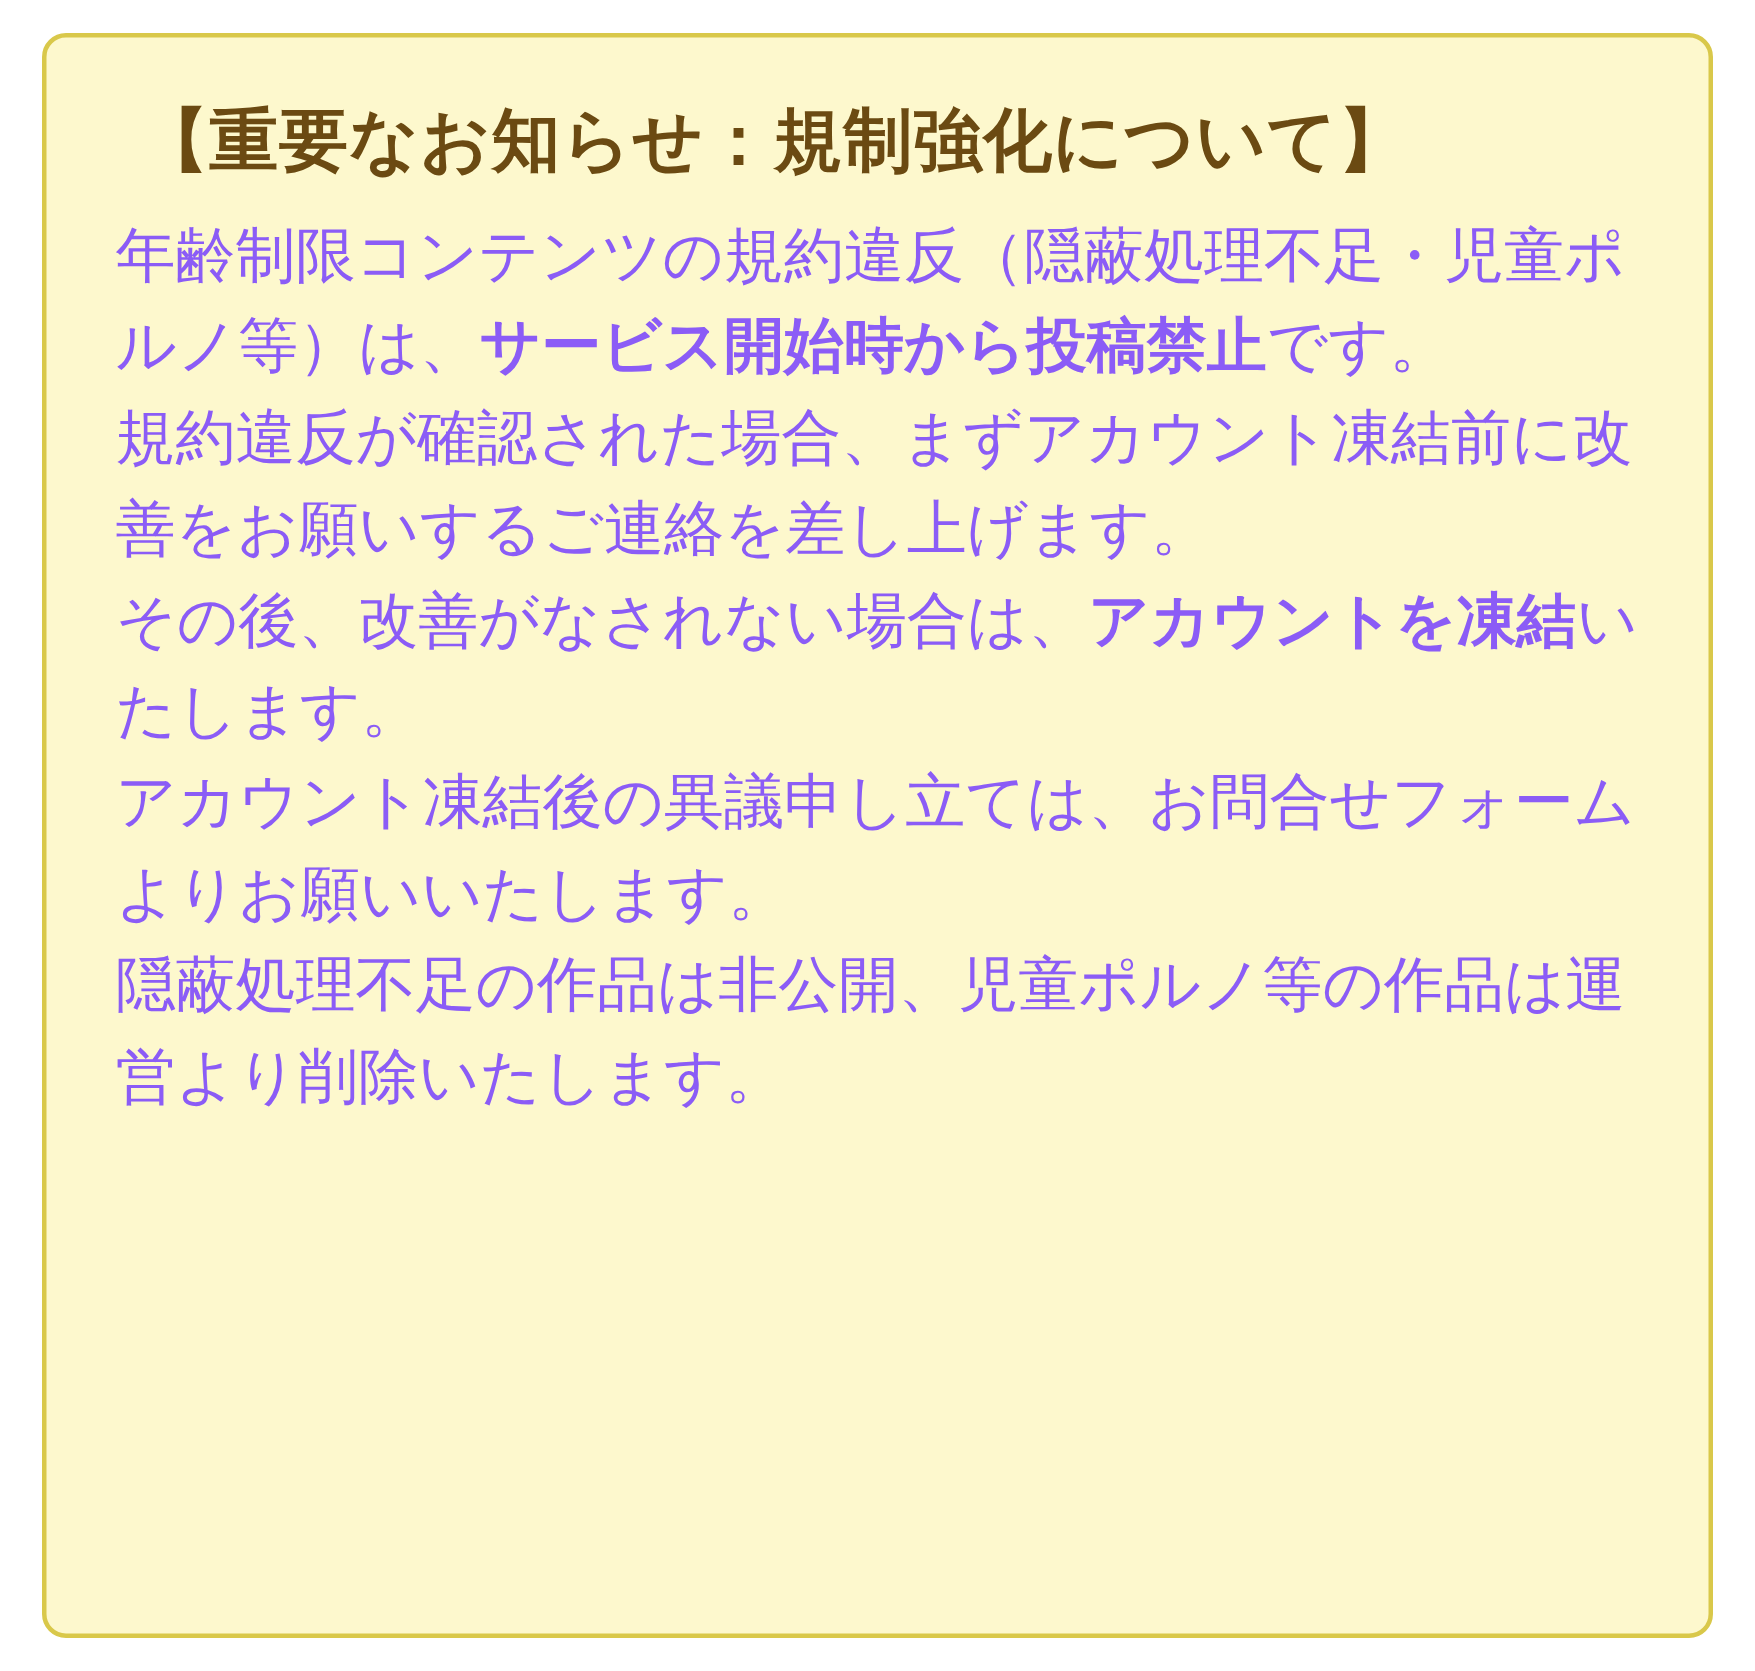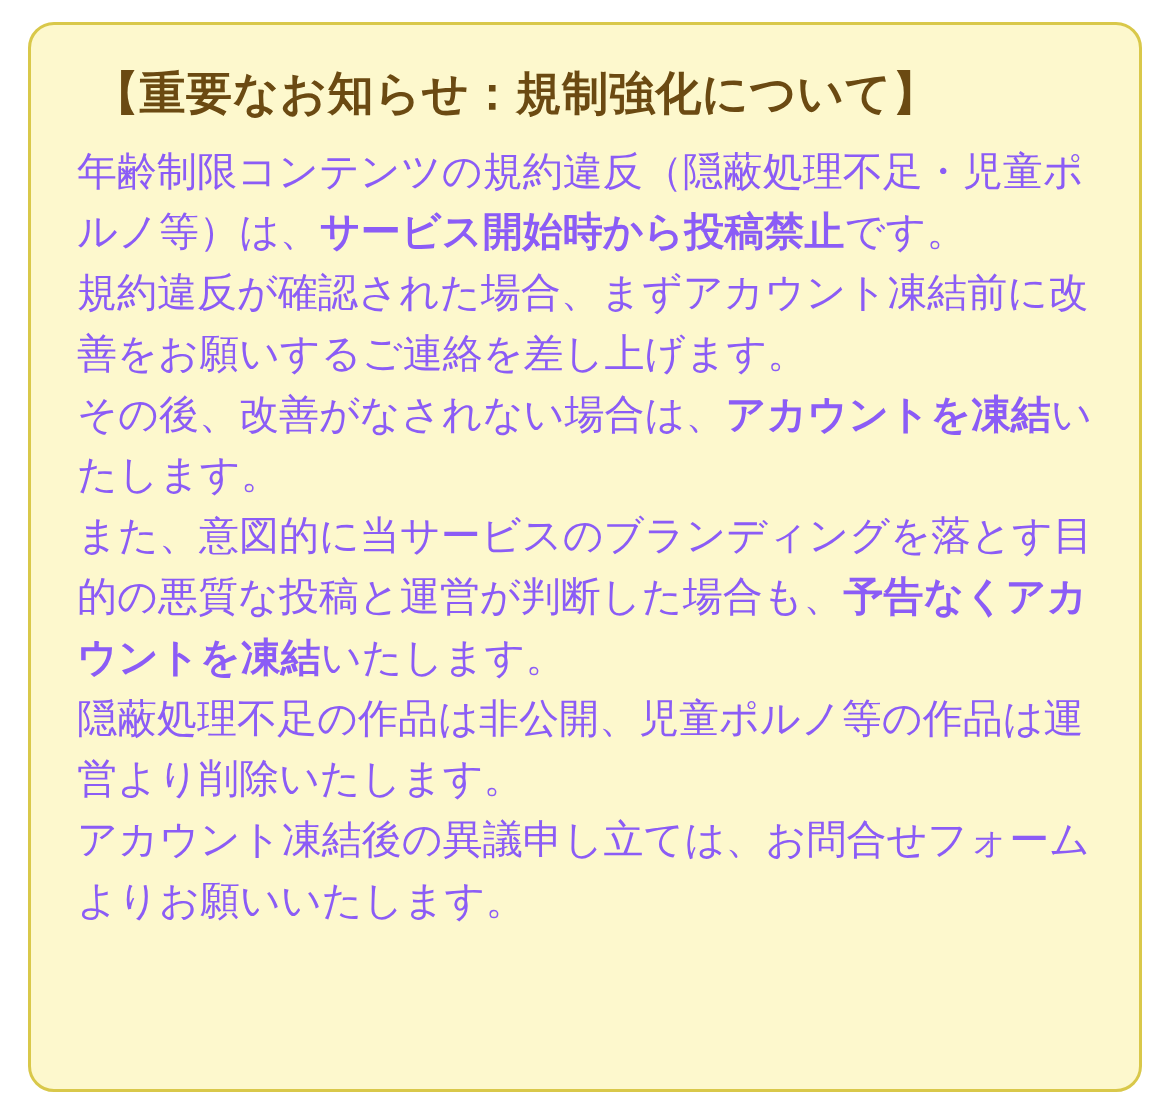--- a/index.html
+++ b/index.html
@@ -15,21 +15,21 @@
 
   .notice-card {
     box-sizing: border-box;
     position: absolute;
     left: 28px;
     top: 22px;
     width: 1114px;
     height: 1070px;
     background: #fdf8cd;
     border: 3px solid #d9c84a;
-    border-radius: 26px;
+    border-radius: 16px;
     padding: 40px 46px 30px 46px;
     color: #6b4a12;
   }
 
   .notice-title {
     font-size: 46px;
     font-weight: bold;
     line-height: 1.25;
     letter-spacing: 0.5px;
     margin: 0 0 18px 16px;
@@ -54,17 +54,16 @@
 </style>
 </head>
 <body>
 
 <div class="notice-card">
   <h1 class="notice-title">【重要なお知らせ：規制強化について】</h1>
   <div class="notice-body">
       <p><span>年齢制限コンテンツの規約違反（隠蔽処理不足・児童ポルノ等）は、</span><b>サービス開始時から投稿禁止</b><span>です。</span></p>
       <p><span>規約違反が確認された場合、まずアカウント凍結前に改善をお願いするご連絡を差し上げます。</span></p>
       <p><span>その後、改善がなされない場合は、</span><b>アカウントを凍結</b><span>いたします。</span></p>
-      <p><span>また、意図的に当サービスのブランディングを落とす目的の悪質な投稿と運営が判断した場合も、</span><b>予告なくアカウントを凍結</b><span>いたします。</span></p>
+      <p><span>アカウント凍結後の異議申し立ては、お問合せフォームよりお願いいたします。</span></p>
       <p><span>隠蔽処理不足の作品は非公開、児童ポルノ等の作品は運営より削除いたします。</span></p>
-      <p><span>アカウント凍結後の異議申し立ては、お問合せフォームよりお願いいたします。</span></p>
     </div>
 </div>
 
 </body></html>

